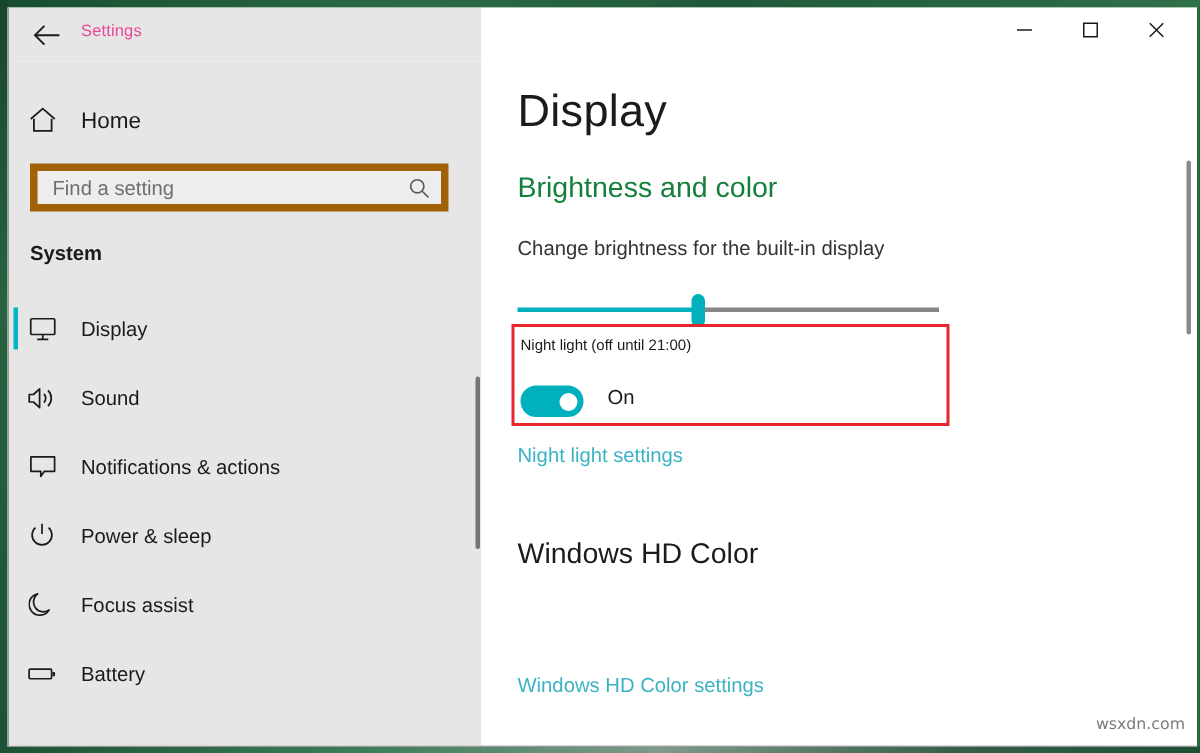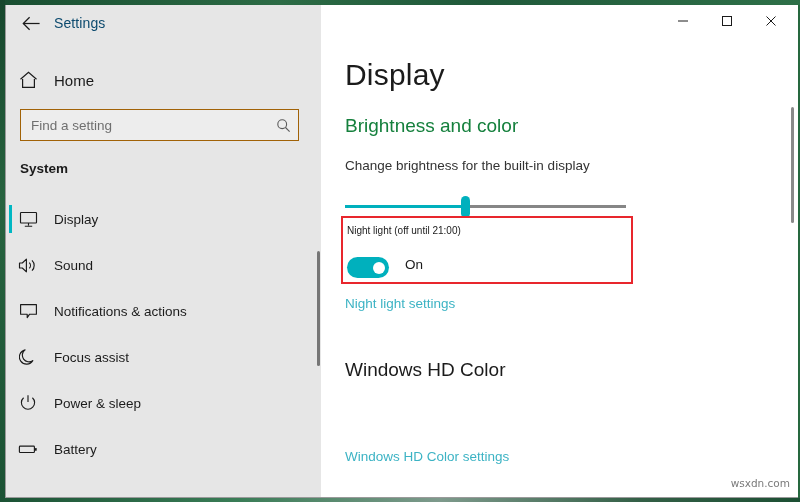--- a/index.html
+++ b/index.html
@@ -29,38 +29,38 @@
   
   .titlebar { position:absolute; left:0; top:0; width:793px; height:36px; }
   .titlebar-left { position:absolute; left:0; top:0; width:315px; height:36px; background:#e6e6e6; }
   .titlebar-right { position:absolute; left:315px; top:0; right:0; height:36px; background:#ffffff; }
   .back-btn {
     position:absolute; left:10px; top:4px; width:30px; height:28px;
     display:flex; align-items:center; justify-content:center; cursor:default;
   }
   .back-btn svg { display:block; }
   .win-title {
-    position:absolute; left:48px; top:10px; font-size:14px; color:#0c4a6e;
+    position:absolute; left:48px; top:10px; font-size:11px; color:#ec4899;
     letter-spacing:.1px;
   }
   .wctl { position:absolute; top:0; width:44px; height:33px; display:flex;
     align-items:center; justify-content:center; }
   .wctl-min { right:94px; }
   .wctl-max { right:50px; }
   .wctl-close { right:6px; }
 
   
   .sidebar { position:absolute; left:0; top:36px; width:315px; bottom:0; background:#e6e6e6; }
   .home-row { position:absolute; left:0; top:22px; width:367px; height:34px; display:flex;
     align-items:center; }
   .home-icon { width:44px; display:flex; justify-content:center; align-items:center; }
   .home-label { font-size:15px; color:#1b1b1b; margin-left:4px; }
 
   .search-wrap { position:absolute; left:14px; top:68px; width:279px; height:32px;
-    background:#ededed; border:1px solid #a16207; display:flex; align-items:center; }
+    background:#ededed; border:5px solid #a16207; display:flex; align-items:center; }
   .search-input { flex:1; border:none; outline:none; background:transparent;
     font-family:"Liberation Sans", sans-serif; font-size:13.5px; color:#6b6b6b;
     padding-left:10px; }
   .search-input::placeholder { color:#6f6f6f; }
   .search-icon { width:30px; display:flex; align-items:center; justify-content:center; }
 
   .section-title { position:absolute; left:14px; top:120px; font-size:13.5px;
     font-weight:bold; color:#1b1b1b; }
 
   .navlist { position:absolute; left:0; top:155px; width:315px; }
@@ -213,34 +213,34 @@
             <svg width="19" height="17" viewBox="0 0 19 17">
               <path d="M1.6 1.6 H17.4 V11.2 H10.6 L8.2 14.6 L8.2 11.2 H1.6 Z" fill="none" stroke="#1b1b1b" stroke-width="1.15" stroke-linejoin="round"></path>
             </svg>
           </div>
           <div class="nav-label">Notifications &amp; actions</div>
         </div>
 
         <div class="nav-item">
           <div class="nav-ico">
             <svg width="18" height="18" viewBox="0 0 18 18">
-              <path d="M13.8 12.6 A7.2 7.2 0 1 1 6.1 1.9 A6.3 6.3 0 0 0 13.8 12.6 Z" fill="none" stroke="#1b1b1b" stroke-width="1.15" stroke-linejoin="round"></path>
-            </svg>
-          </div>
-          <div class="nav-label">Focus assist</div>
-        </div>
-
-        <div class="nav-item">
-          <div class="nav-ico">
-            <svg width="18" height="18" viewBox="0 0 18 18">
               <path d="M4.6 3.7 A6.6 6.6 0 1 0 13.4 3.7" fill="none" stroke="#1b1b1b" stroke-width="1.15"></path>
               <path d="M9 1.2 V8" stroke="#1b1b1b" stroke-width="1.15"></path>
             </svg>
           </div>
           <div class="nav-label">Power &amp; sleep</div>
+        </div>
+
+        <div class="nav-item">
+          <div class="nav-ico">
+            <svg width="18" height="18" viewBox="0 0 18 18">
+              <path d="M13.8 12.6 A7.2 7.2 0 1 1 6.1 1.9 A6.3 6.3 0 0 0 13.8 12.6 Z" fill="none" stroke="#1b1b1b" stroke-width="1.15" stroke-linejoin="round"></path>
+            </svg>
+          </div>
+          <div class="nav-label">Focus assist</div>
         </div>
 
         <div class="nav-item">
           <div class="nav-ico">
             <svg width="20" height="14" viewBox="0 0 20 14">
               <rect x="1.4" y="4.1" width="15" height="6.4" rx="0.8" fill="none" stroke="#1b1b1b" stroke-width="1.15"></rect>
               <rect x="17" y="6" width="1.7" height="2.8" rx="0.5" fill="#1b1b1b"></rect>
             </svg>
           </div>
           <div class="nav-label">Battery</div>

